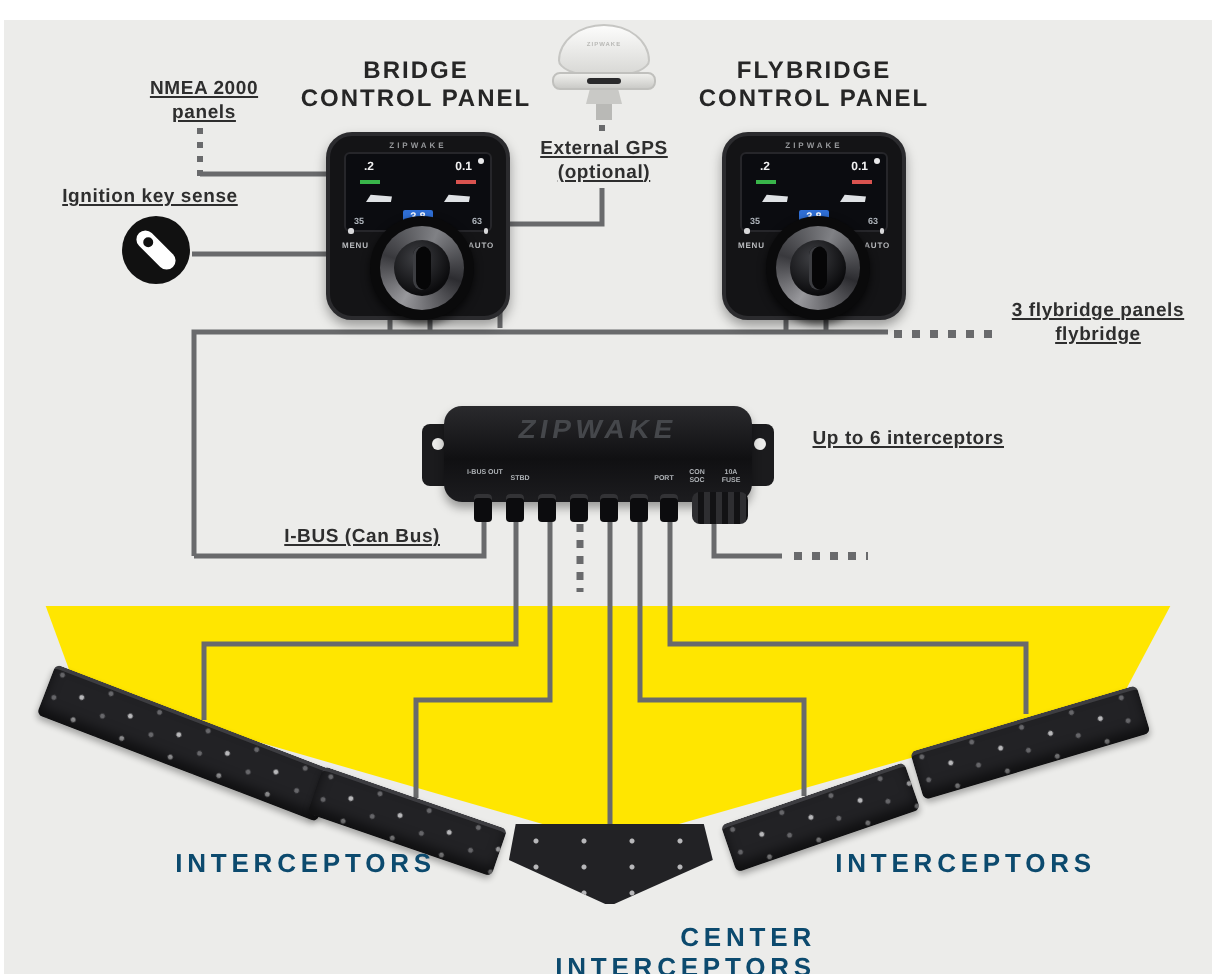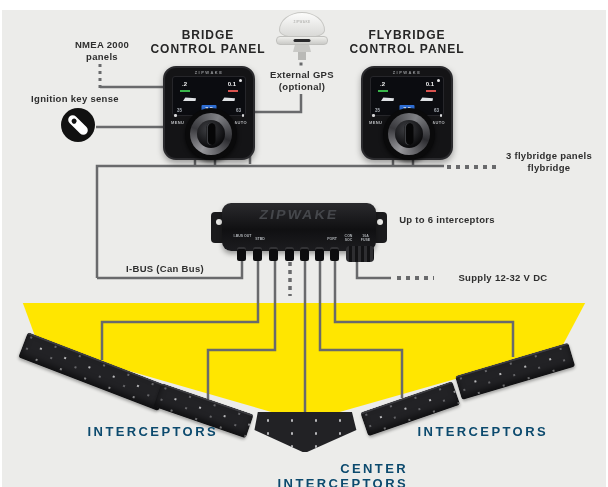--- a/index.html
+++ b/index.html
@@ -1,22 +1,22 @@
 <!DOCTYPE html>
 <html><head>
 <meta charset="utf-8">
 <style>
   html,body{margin:0;padding:0;background:#fff;}
   #stage{position:relative;width:608px;height:487px;background:#fff;overflow:hidden;
          font-family:"Liberation Sans",sans-serif;}
   #paper{position:absolute;left:2px;top:10px;width:604px;height:477px;background:#ECECEA;}
   #wires{position:absolute;left:0;top:0;z-index:2;}
   .lbl{position:absolute;z-index:5;font-weight:bold;font-size:9.5px;line-height:11.5px;
-       color:#2e2e2e;letter-spacing:.3px;text-align:center;}
-  .lbl.left{text-align:center;}
+       color:#2e2e2e;letter-spacing:.3px;text-align:center;text-decoration:underline;}
+  .lbl.left{text-align:right;}
   .title{position:absolute;z-index:5;font-weight:bold;font-size:12px;line-height:13.5px;
        color:#262626;letter-spacing:1px;text-align:center;}
   .big{position:absolute;z-index:5;font-weight:bold;font-size:13px;color:#0c4a6e;
        letter-spacing:2.4px;text-align:right;}
   
   #hull{position:absolute;left:20px;top:303px;width:568px;height:122px;z-index:1;
         clip-path:polygon(0.5% 0%,99.5% 0%,95.2% 37.7%,50.7% 96.7%,49.7% 96.7%,3.2% 34.2%);}
   
   .panel{position:absolute;width:92px;height:94px;z-index:4;background:#141416;
          border:2px solid #2b2b2e;border-radius:13px;box-sizing:border-box;
@@ -239,21 +239,20 @@
   <div class="du-conn" style="left:253px;"></div>
   <div class="du-conn" style="left:269px;"></div>
   <div class="du-conn" style="left:285px;"></div>
   <div class="du-conn" style="left:300px;"></div>
   <div class="du-conn" style="left:315px;"></div>
   <div class="du-conn" style="left:330px;"></div>
   <div class="du-barrel"></div>
   <div class="lbl left" style="left:392px;top:214px;width:110px;">Up to 6 interceptors</div>
 
   <div class="lbl left" style="left:110px;top:263px;width:110px;">I-BUS (Can Bus)</div>
-  <div class="lbl left" style="left:438px;top:272px;width:130px;">Supply 12-32 V DC</div>
 
   <div class="strip s-lo"></div>
   <div class="strip s-li"></div>
   <div class="s-c"></div>
   <div class="strip s-ri"></div>
   <div class="strip s-ro"></div>
 
   <div class="big" style="left:58px;top:424px;width:160px;">INTERCEPTORS</div>
   <div class="big" style="left:388px;top:424px;width:160px;">INTERCEPTORS</div>
   <div class="big" style="left:208px;top:461px;width:200px;">CENTER INTERCEPTORS</div>

